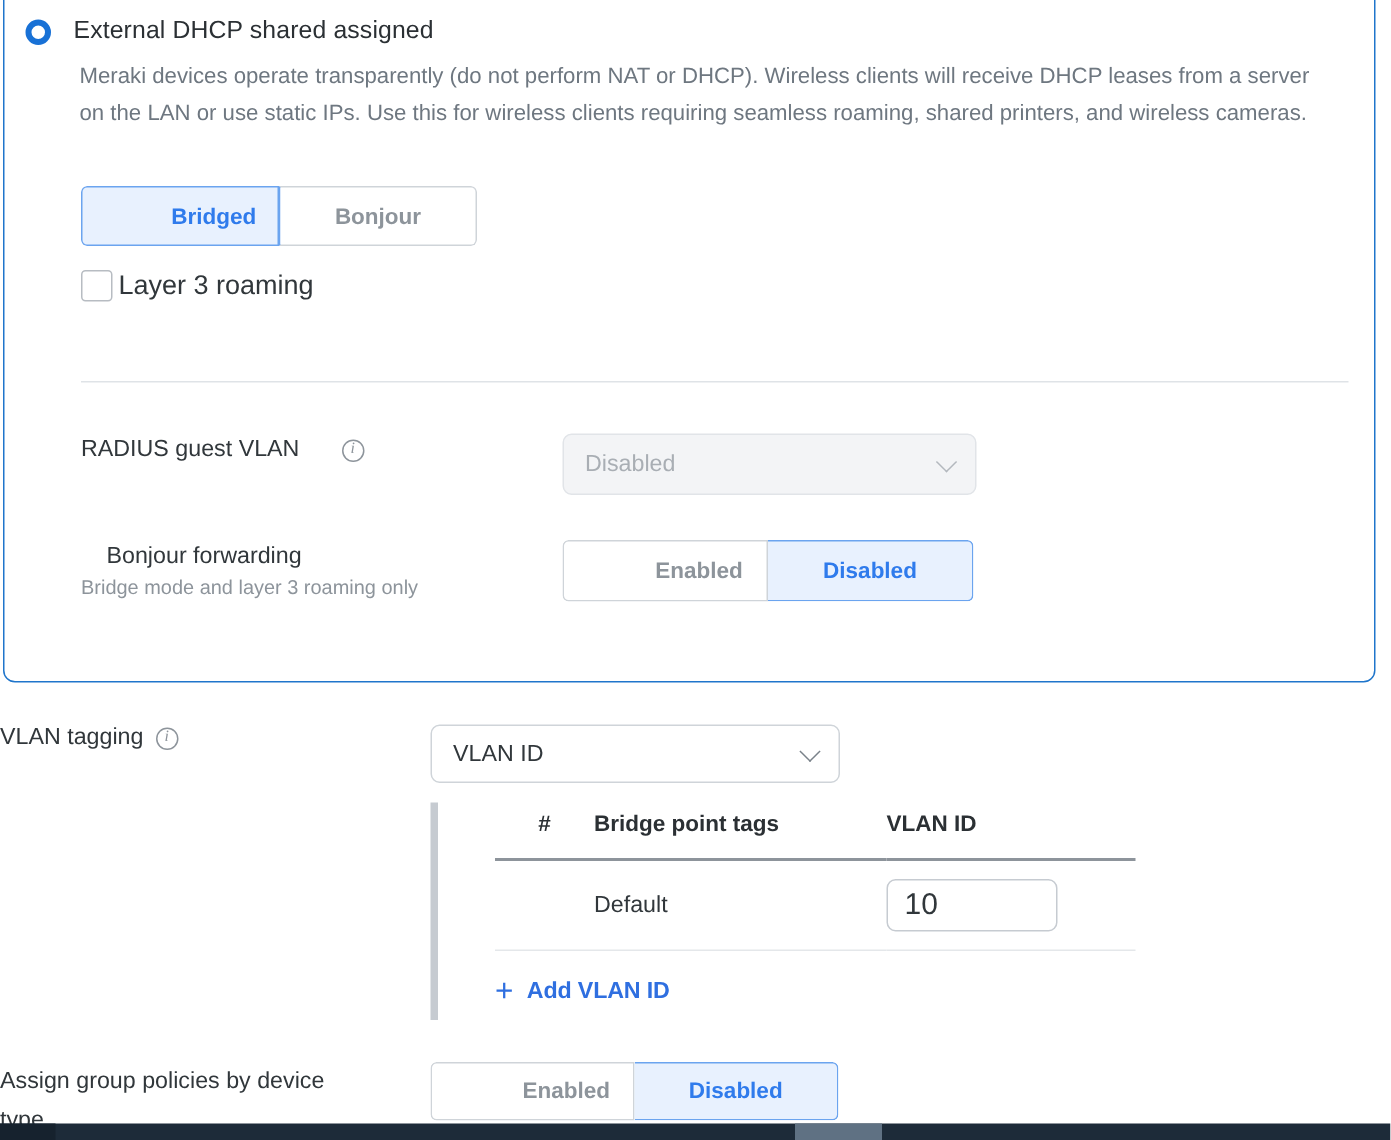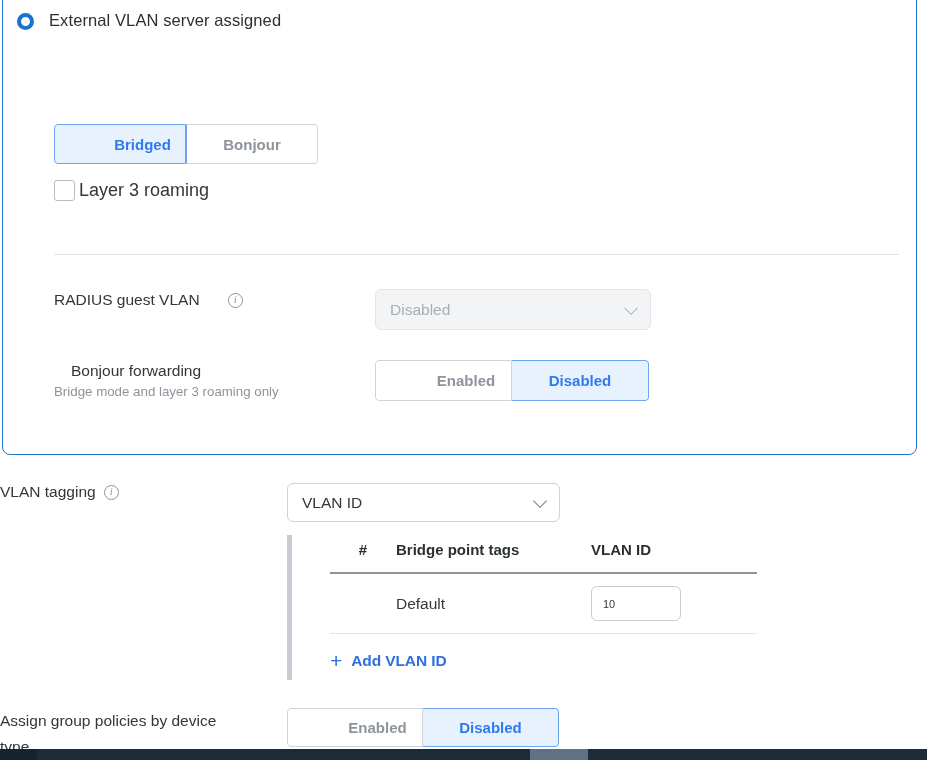--- a/index.html
+++ b/index.html
@@ -264,26 +264,26 @@
   .vlan-table th.col-vlan { width: 166px; }
   .vlan-table td {
     font-size: 15.5px;
     color: #31373b;
     padding: 12px 0;
     border-bottom: 1px solid #e4e7ea;
     vertical-align: middle;
   }
   .vlan-table td.col-num { text-align: center; }
   .vlan-input {
-    width: 90px;
+    width: 114px;
     height: 35px;
     border: 1px solid #c6cbd1;
     border-radius: 6px;
     font-family: "Liberation Sans", sans-serif;
-    font-size: 11px;
+    font-size: 20px;
     color: #31373b;
     padding: 0 11px;
     background: #ffffff;
   }
   .add-link {
     position: absolute;
     left: 43px;
     top: 115px;
     display: inline-flex;
     align-items: center;
@@ -347,23 +347,24 @@
 </style>
 </head>
 <body>
 
 <div class="screen">
 
   <div class="card">
 
     <div class="radio-row">
       <span class="radio"></span>
-      <span class="radio-label">External VLAN server assigned</span>
-    </div>
-
+      <span class="radio-label">External DHCP shared assigned</span>
+    </div>
+
+    <div class="desc">Meraki devices operate transparently (do not perform NAT or DHCP). Wireless clients will receive DHCP leases from a server on the LAN or use static IPs. Use this for wireless clients requiring seamless roaming, shared printers, and wireless cameras.</div>
 
     <div class="seg seg-mode">
       <div class="seg-btn active">Bridged</div>
       <div class="seg-btn">Bonjour</div>
     </div>
 
     <div class="cb-row">
       <span class="cb"></span>
       <span class="cb-label">Layer 3 roaming</span>
     </div>

